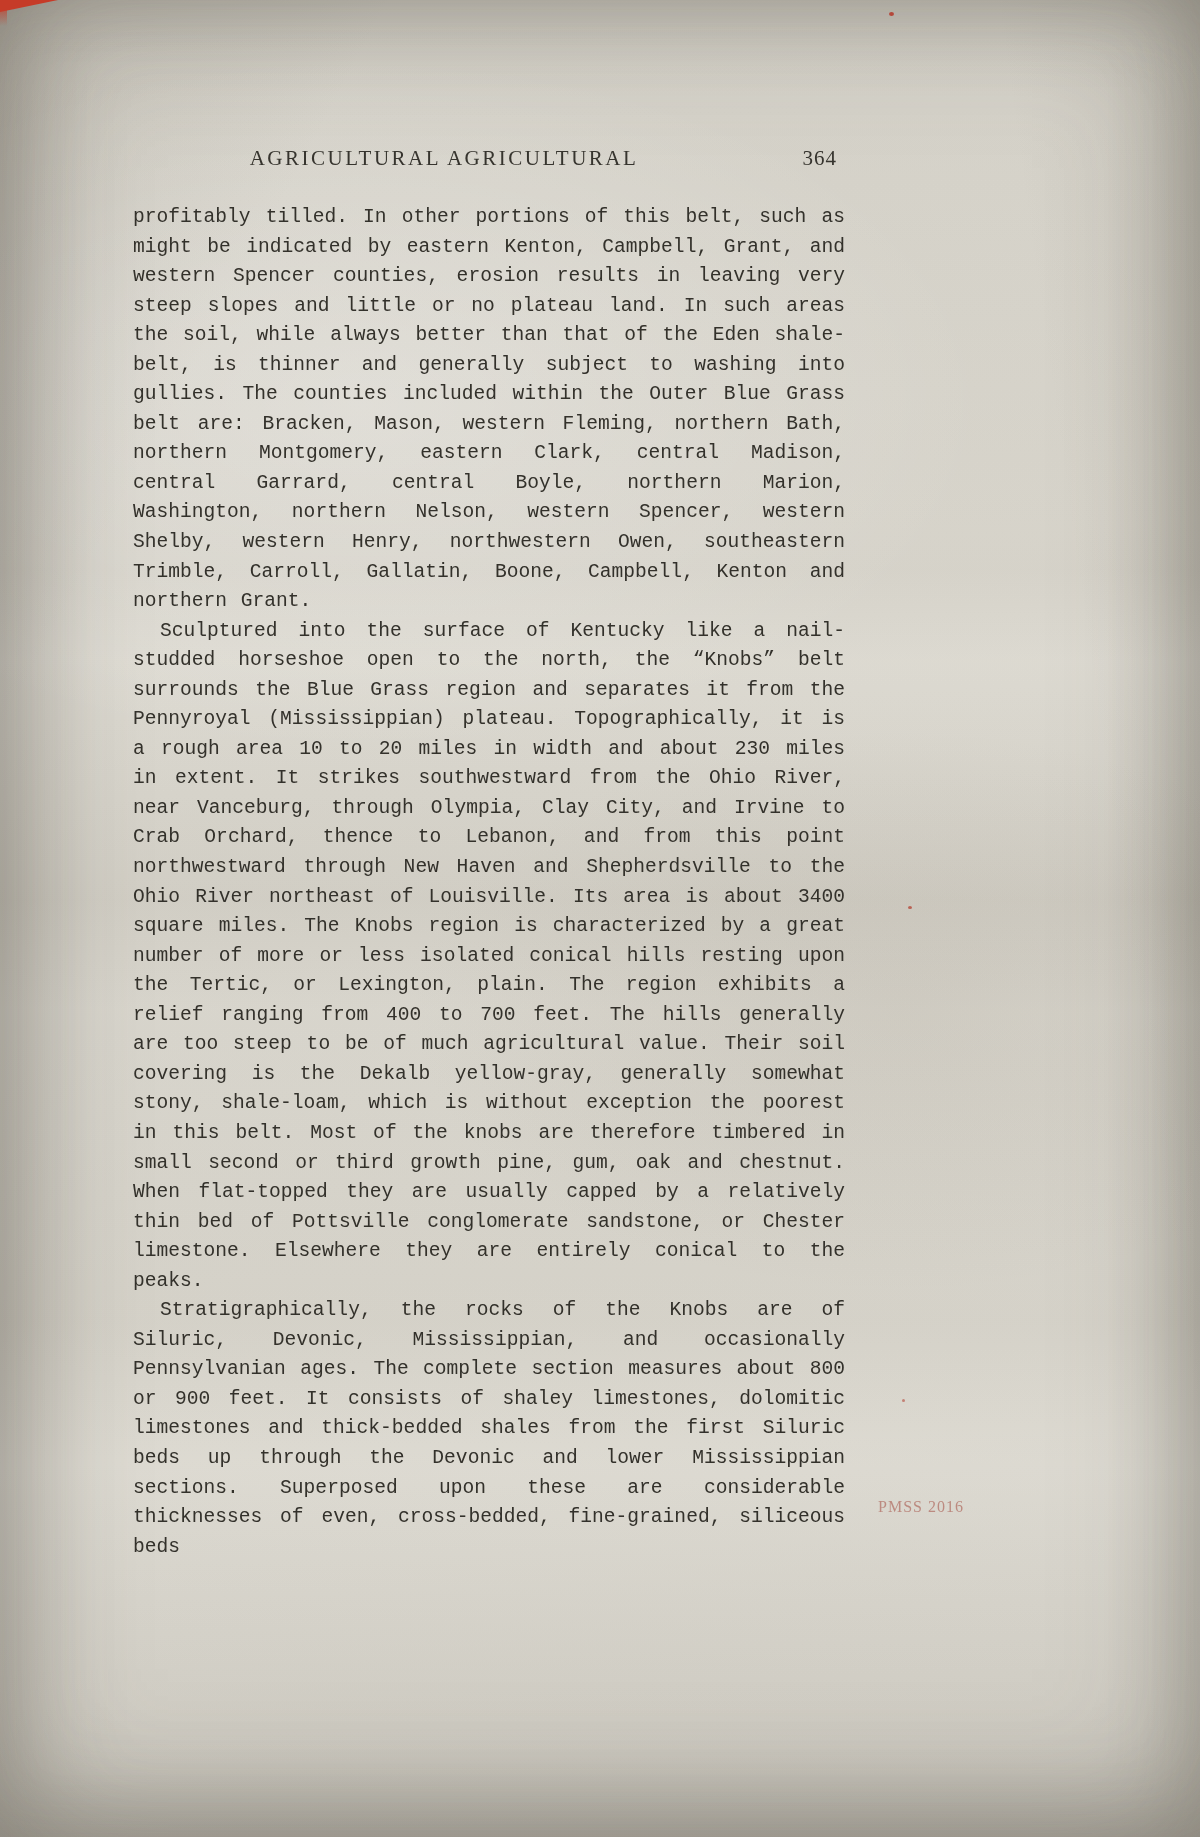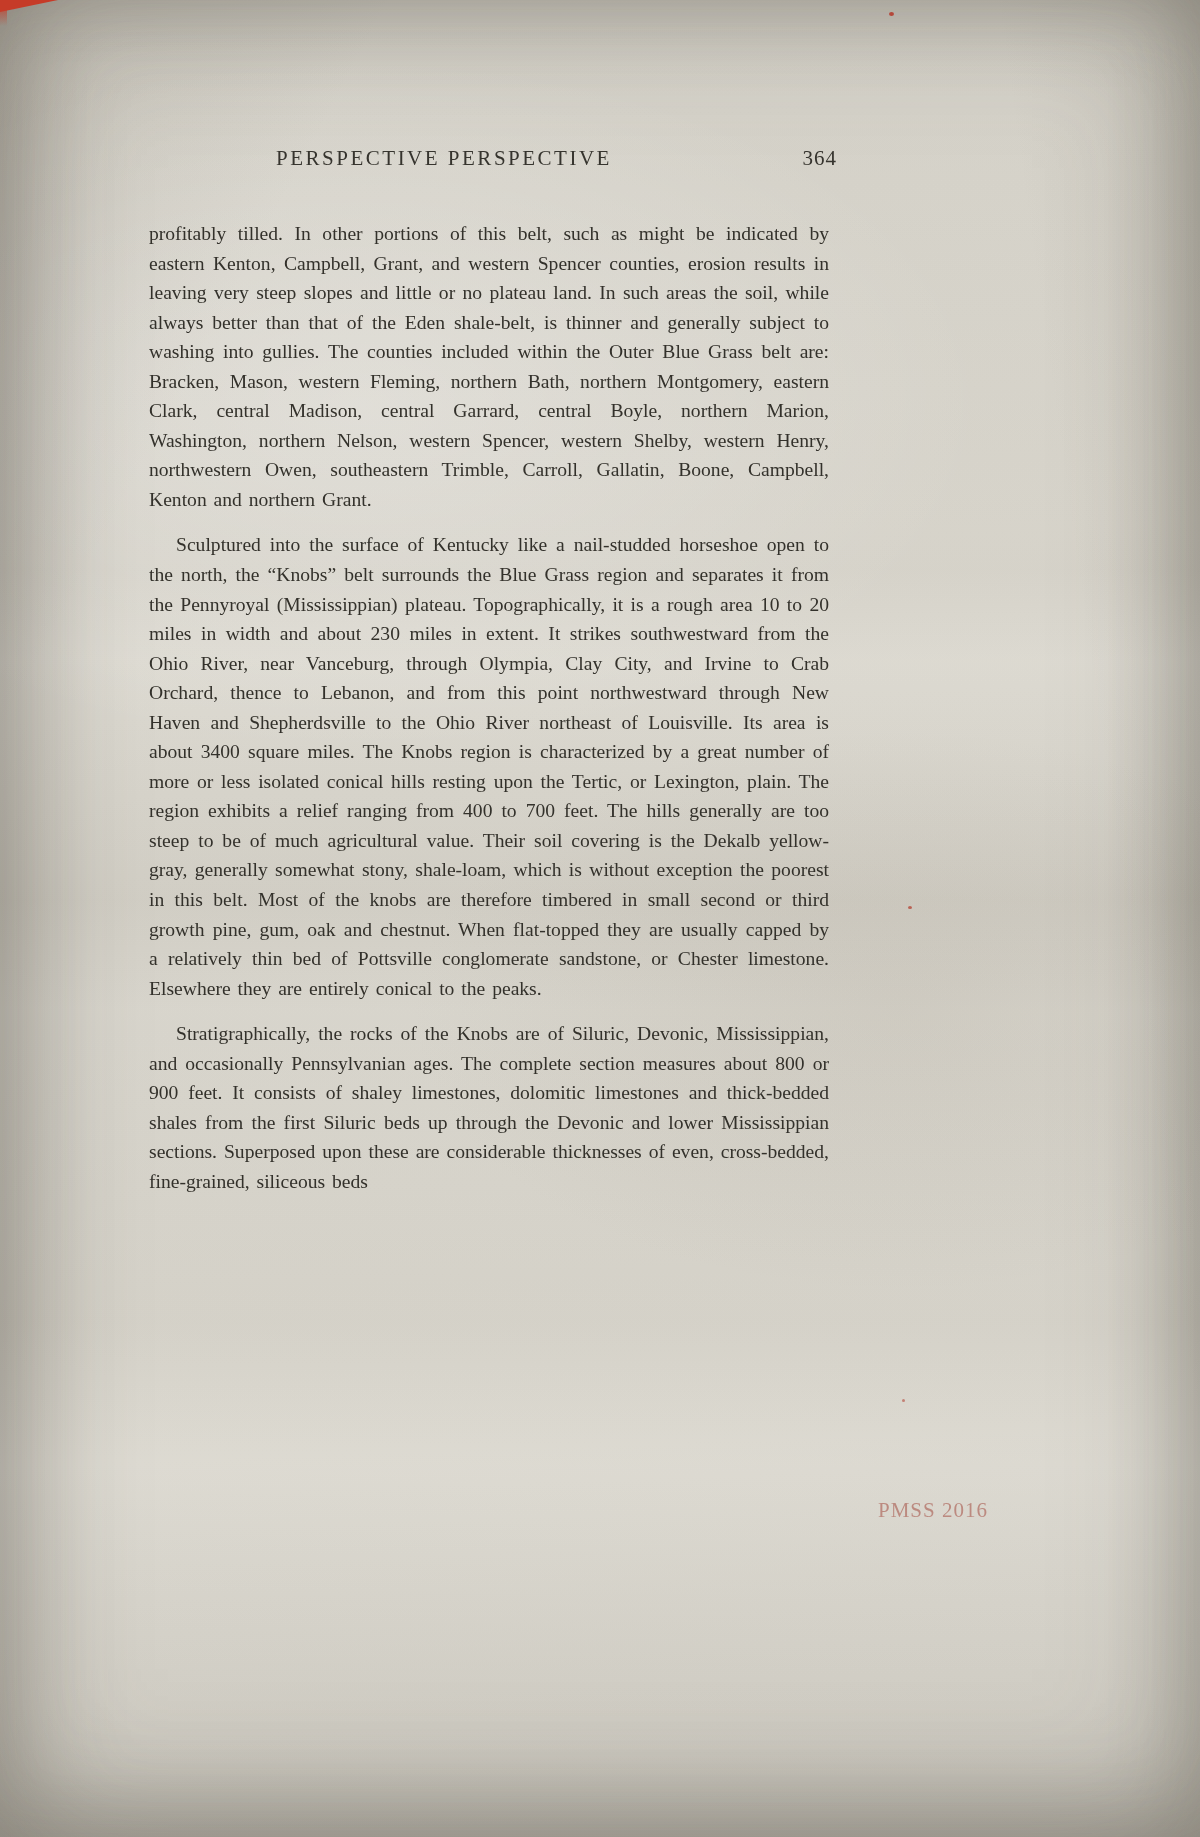--- a/index.html
+++ b/index.html
@@ -106,50 +106,51 @@
     top: 203px;
     left: 133px;
     width: 712px;
     color: #33312b;
     font-size: 19.6px;
     line-height: 29.55px;
     text-align: justify;
     word-spacing: 2px;
   }
   .body-text p {
-    margin: 16px;
+    margin: 0;
+    font-family: Liberation Mono, monospace;
   }
   .body-text p.indent {
     text-indent: 27px;
   }
 
   .watermark {
     position: absolute;
     left: 878px;
     top: 1498px;
-    font-size: 21px;
+    font-size: 16px;
     letter-spacing: 1px;
     color: rgba(178,112,102,0.75);
   }
 </style>
 </head>
 <body>
 
 <div class="scan-page">
 
   <div class="scan-bands"></div>
 
   <div class="corner-tear"></div>
   <div class="corner-tear-left"></div>
   <div class="speck speck-1"></div>
   <div class="speck speck-2"></div>
   <div class="speck speck-3"></div>
 
   <div class="page-header">
-    <div class="running-title">PERSPECTIVE PERSPECTIVE</div>
+    <div class="running-title">AGRICULTURAL AGRICULTURAL</div>
     <div class="page-number">364</div>
   </div>
 
   <div class="body-text">
     <p>profitably tilled.  In other portions of this belt, such as might be indicated by eastern Kenton, Campbell, Grant, and western Spencer counties, erosion results in leaving very steep slopes and little or no plateau land.  In such areas the soil, while always better than that of the Eden shale-belt, is thinner and generally subject to washing into gullies.  The counties included within the Outer Blue Grass belt are:  Bracken, Mason, western Fleming, northern Bath, northern Montgomery, eastern Clark, central Madison, central Garrard, central Boyle, northern Marion, Washington, northern Nelson, western Spencer, western Shelby, western Henry, northwestern Owen, southeastern Trimble, Carroll, Gallatin, Boone, Campbell, Kenton and northern Grant.</p>
     <p class="indent">Sculptured into the surface of Kentucky like a nail-studded horseshoe open to the north, the “Knobs” belt surrounds the Blue Grass region and separates it from the Pennyroyal (Mississippian) plateau.  Topographically, it is a rough area 10 to 20 miles in width and about 230 miles in extent.  It strikes southwestward from the Ohio River, near Vanceburg, through Olympia, Clay City, and Irvine to Crab Orchard, thence to Lebanon, and from this point northwestward through New Haven and Shepherdsville to the Ohio River northeast of Louisville.  Its area is about 3400 square miles.  The Knobs region is characterized by a great number of more or less isolated conical hills resting upon the Tertic, or Lexington, plain.  The region exhibits a relief ranging from 400 to 700 feet.  The hills generally are too steep to be of much agricultural value.  Their soil covering is the Dekalb yellow-gray, generally somewhat stony, shale-loam, which is without exception the poorest in this belt.  Most of the knobs are therefore timbered in small second or third growth pine, gum, oak and chestnut.  When flat-topped they are usually capped by a relatively thin bed of Pottsville conglomerate sandstone, or Chester limestone.  Elsewhere they are entirely conical to the peaks.</p>
     <p class="indent">Stratigraphically, the rocks of the Knobs are of Siluric, Devonic, Mississippian, and occasionally Pennsylvanian ages.  The complete section measures about 800 or 900 feet.  It consists of shaley limestones, dolomitic limestones and thick-bedded shales from the first Siluric beds up through the Devonic and lower Mississippian sections.  Superposed upon these are considerable thicknesses of even, cross-bedded, fine-grained, siliceous beds</p>
   </div>
 
   <div class="watermark">PMSS 2016</div>

